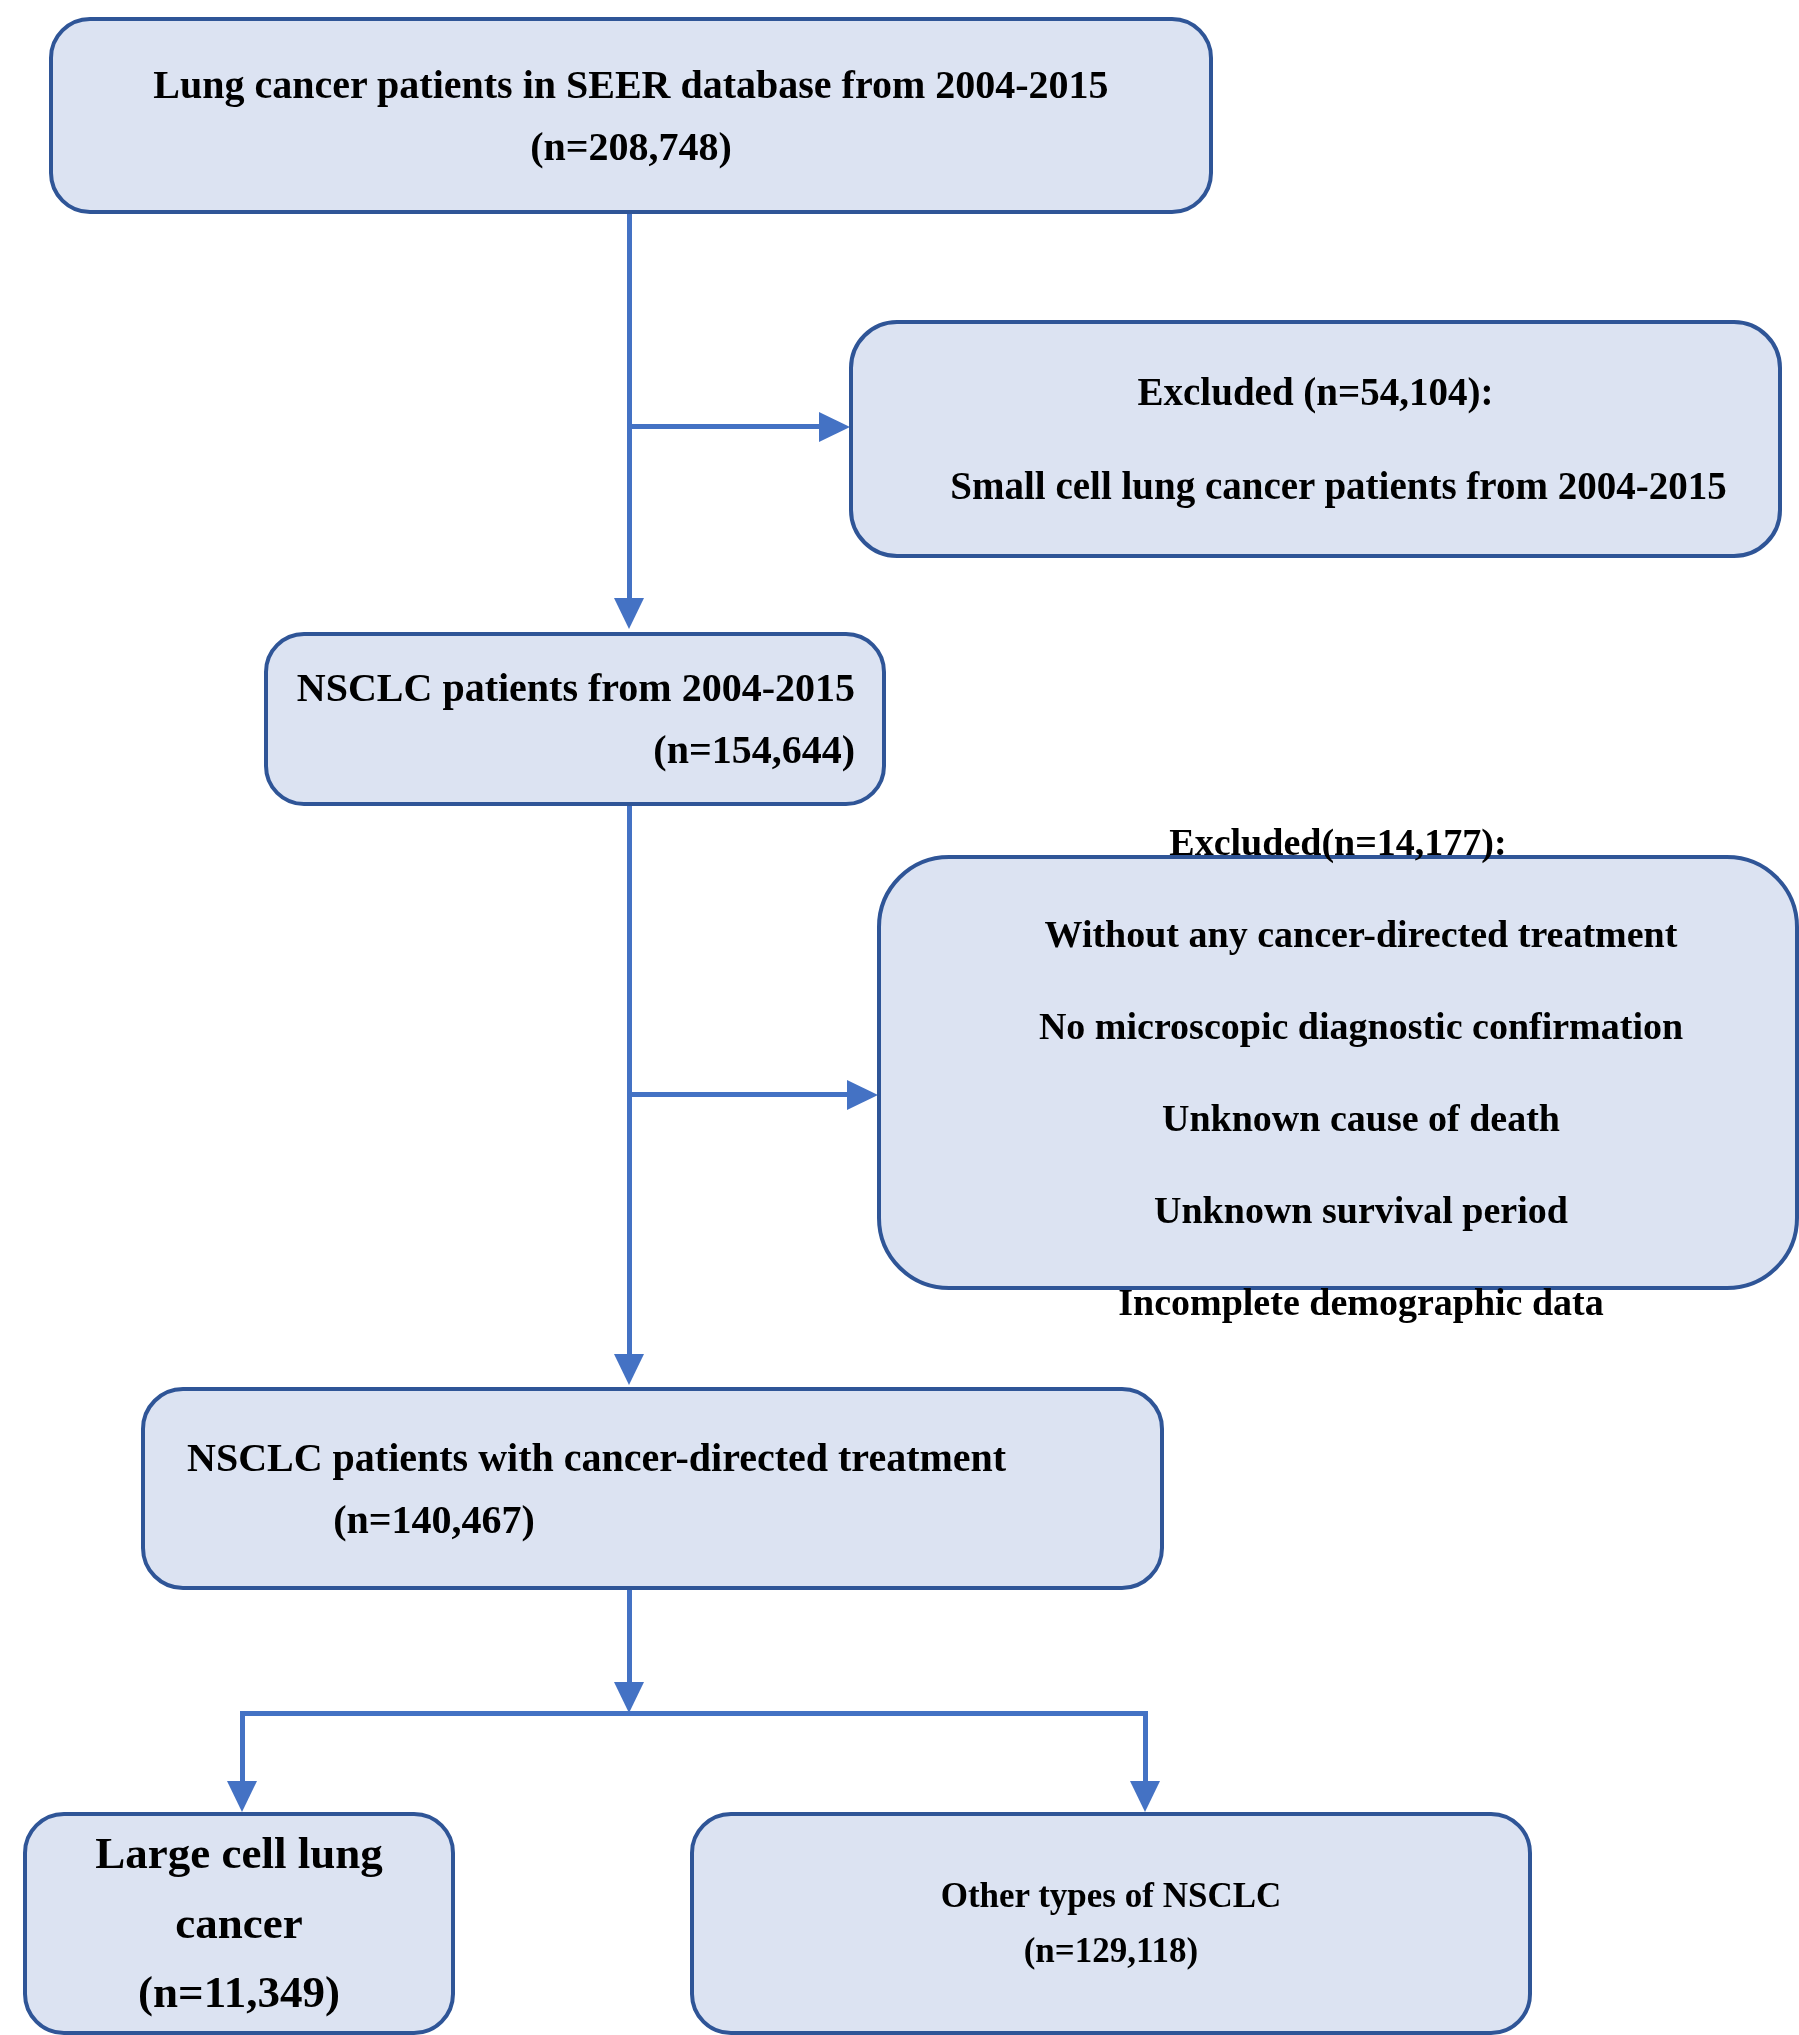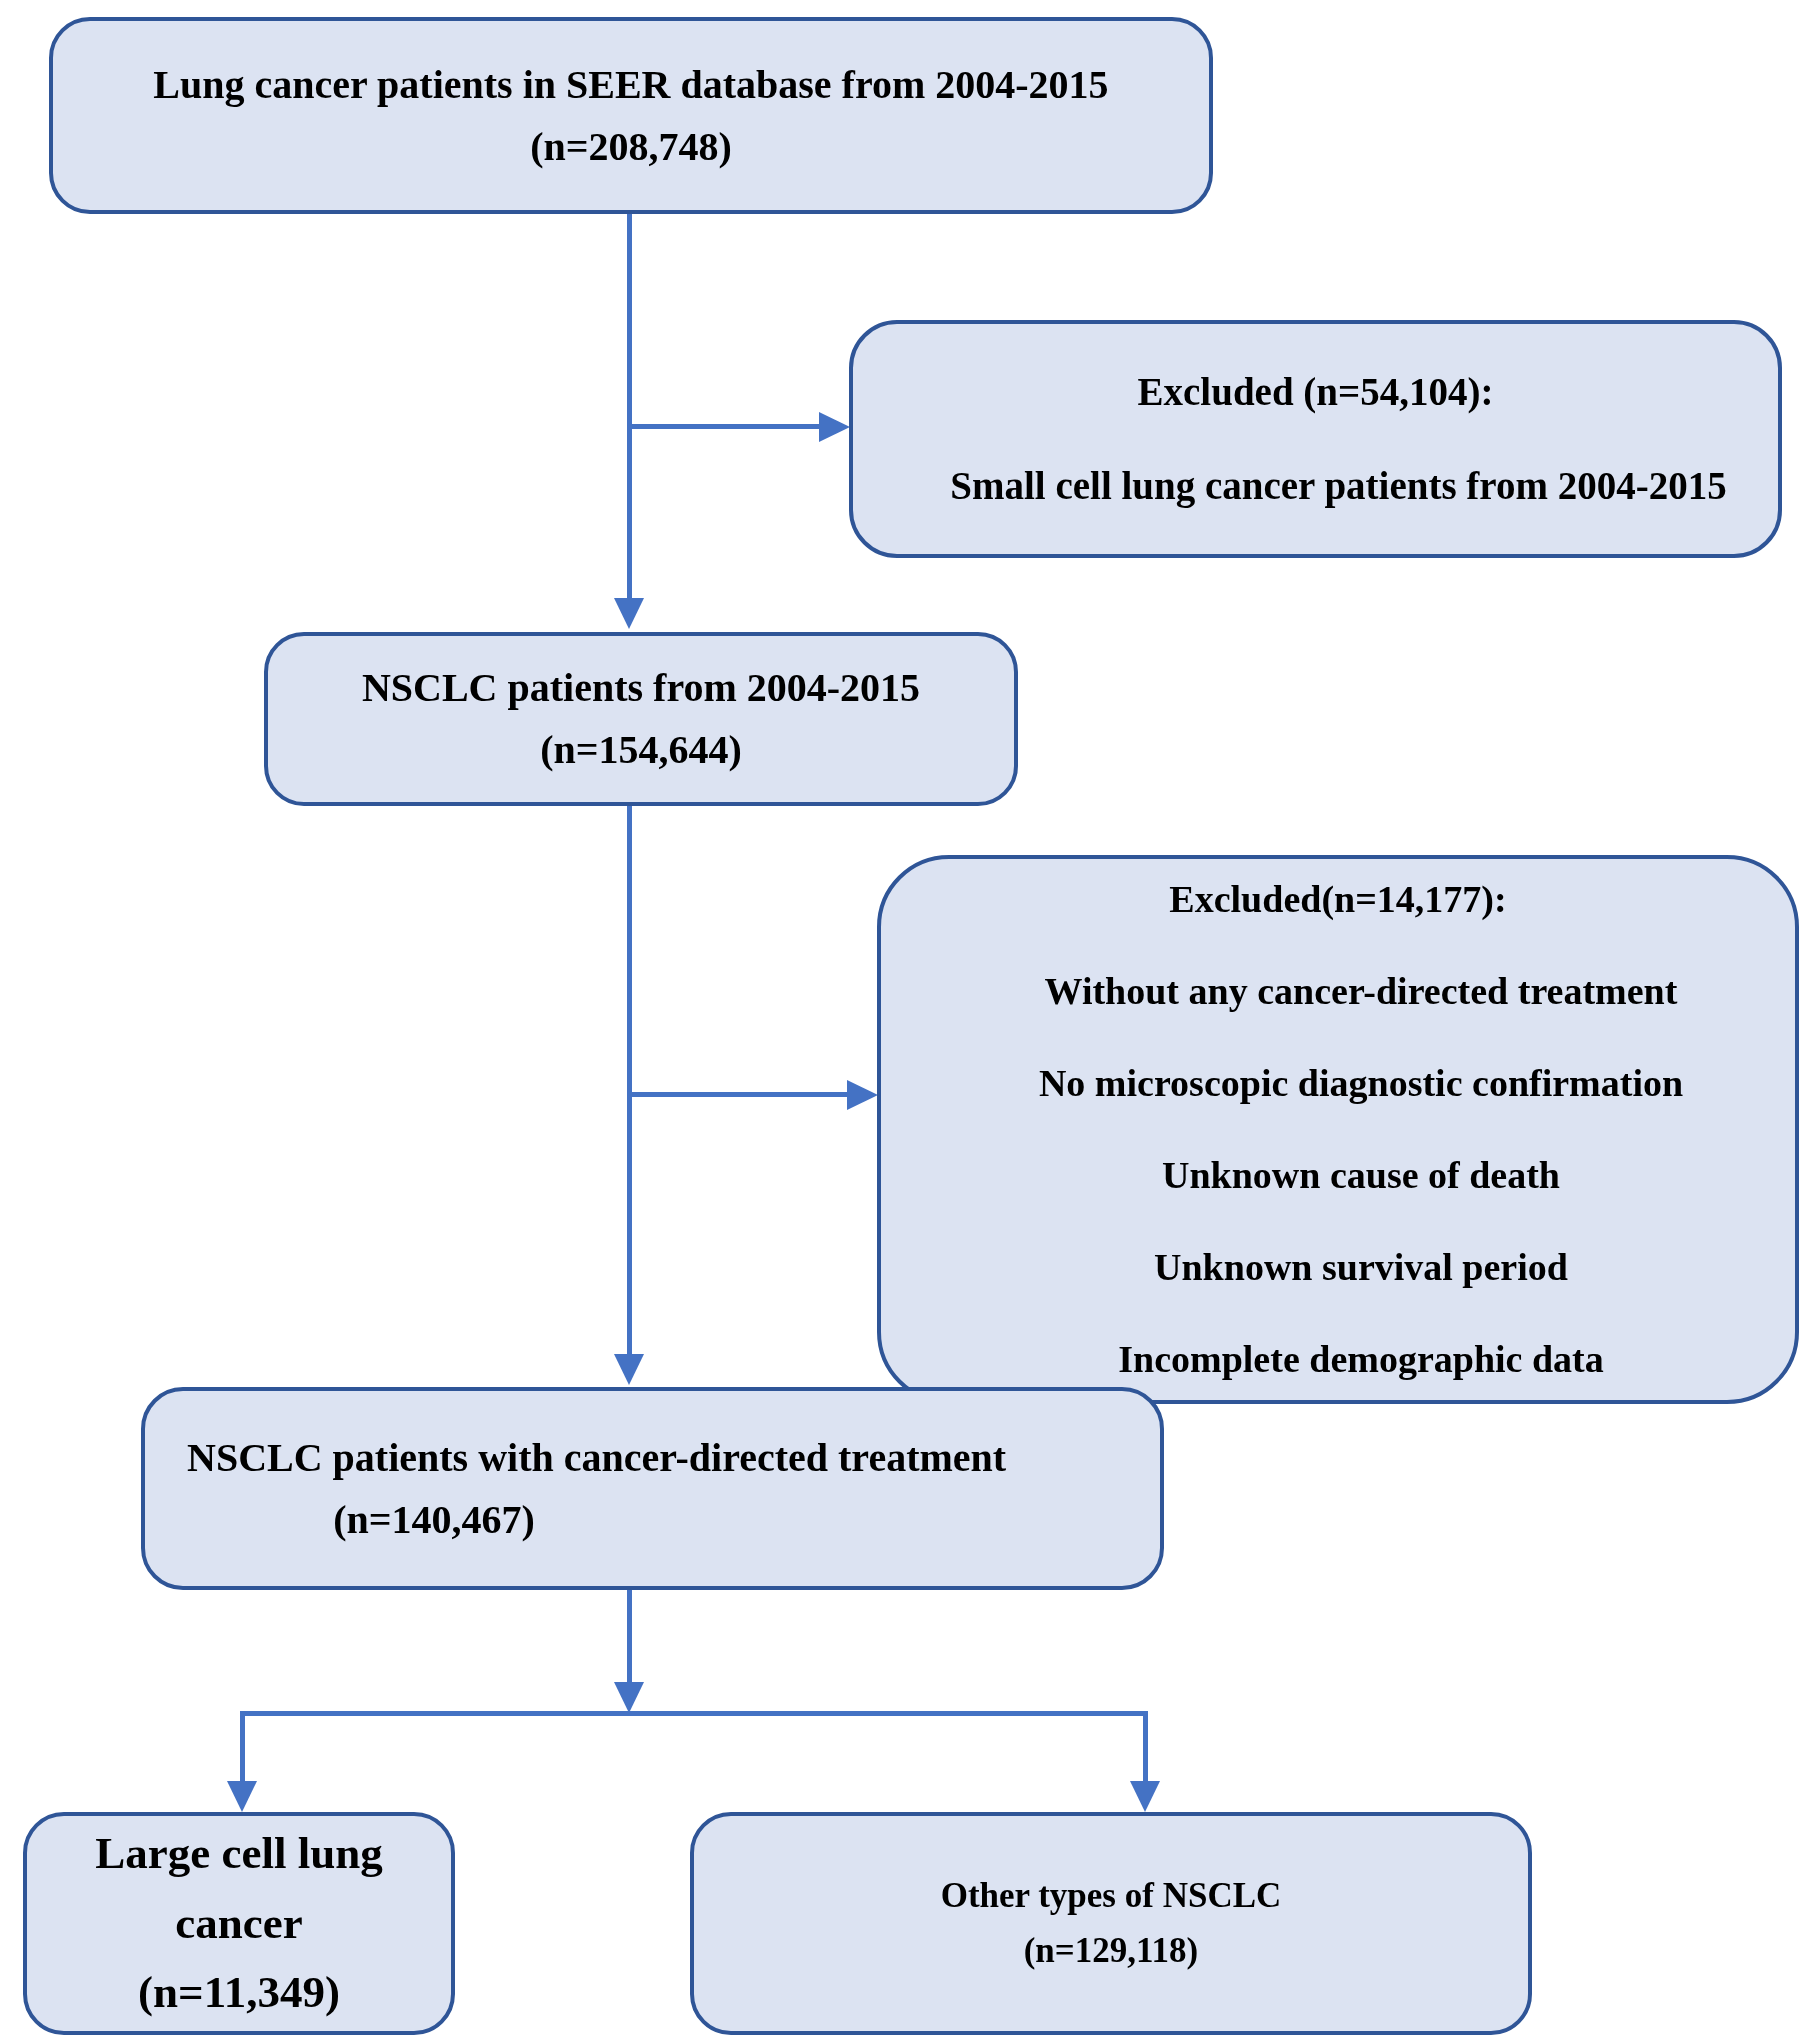--- a/index.html
+++ b/index.html
@@ -48,22 +48,22 @@
   
   .node.listy {
     align-items: center;
     text-align: left;
     gap: 33px;
   }
 
   
   #node-source        { left: 49px;   top: 17px;   width: 1164px; height: 197px; font-size: 40px; border-radius: 41px; }
   #node-excluded-1    { left: 849px; top: 320px;  width: 933px; height: 238px; font-size: 39px; border-radius: 48px; padding: 0 36px; }
-  #node-nsclc         { left: 264px;  top: 632px;  width: 754px; height: 174px; font-size: 40px; border-radius: 40px; }
-  #node-excluded-2    { left: 877px; top: 855px; width: 922px; height: 549px; font-size: 38px; border-radius: 72px; padding: 0 36px; }
+  #node-nsclc         { left: 264px;  top: 632px;  width: 622px; height: 174px; font-size: 40px; border-radius: 40px; align-items: flex-end; }
+  #node-excluded-2    { left: 877px; top: 855px; width: 922px; height: 435px; font-size: 38px; border-radius: 72px; padding: 0 36px; }
   #node-treated       { left: 141px;  top: 1387px; width: 1023px; height: 203px; font-size: 40px; border-radius: 42px; padding: 8px 42px; }
   #node-large-cell    { left: 23px;   top: 1812px; width: 432px;  height: 223px; font-size: 45px; border-radius: 41px; }
   #node-other-nsclc   { left: 690px; top: 1812px; width: 842px; height: 223px; font-size: 35px; border-radius: 41px; }
 
   
   #node-excluded-1 .line.head,
   #node-excluded-2 .line.head { text-indent: 0; }
   #node-excluded-1 .line.sub  { padding-left: 46px; }
   #node-excluded-2 .line.sub  { padding-left: 46px; }
 

